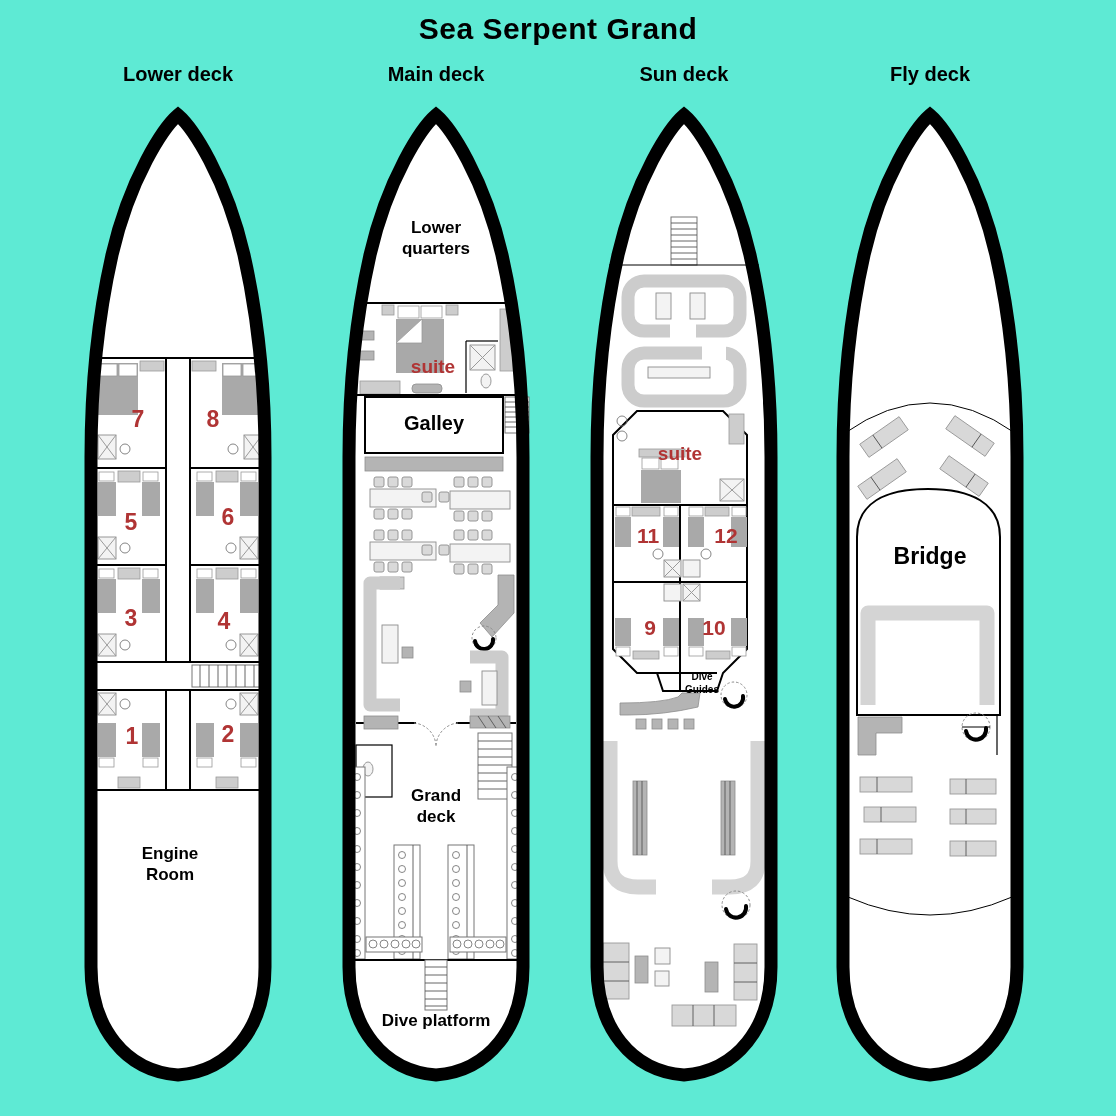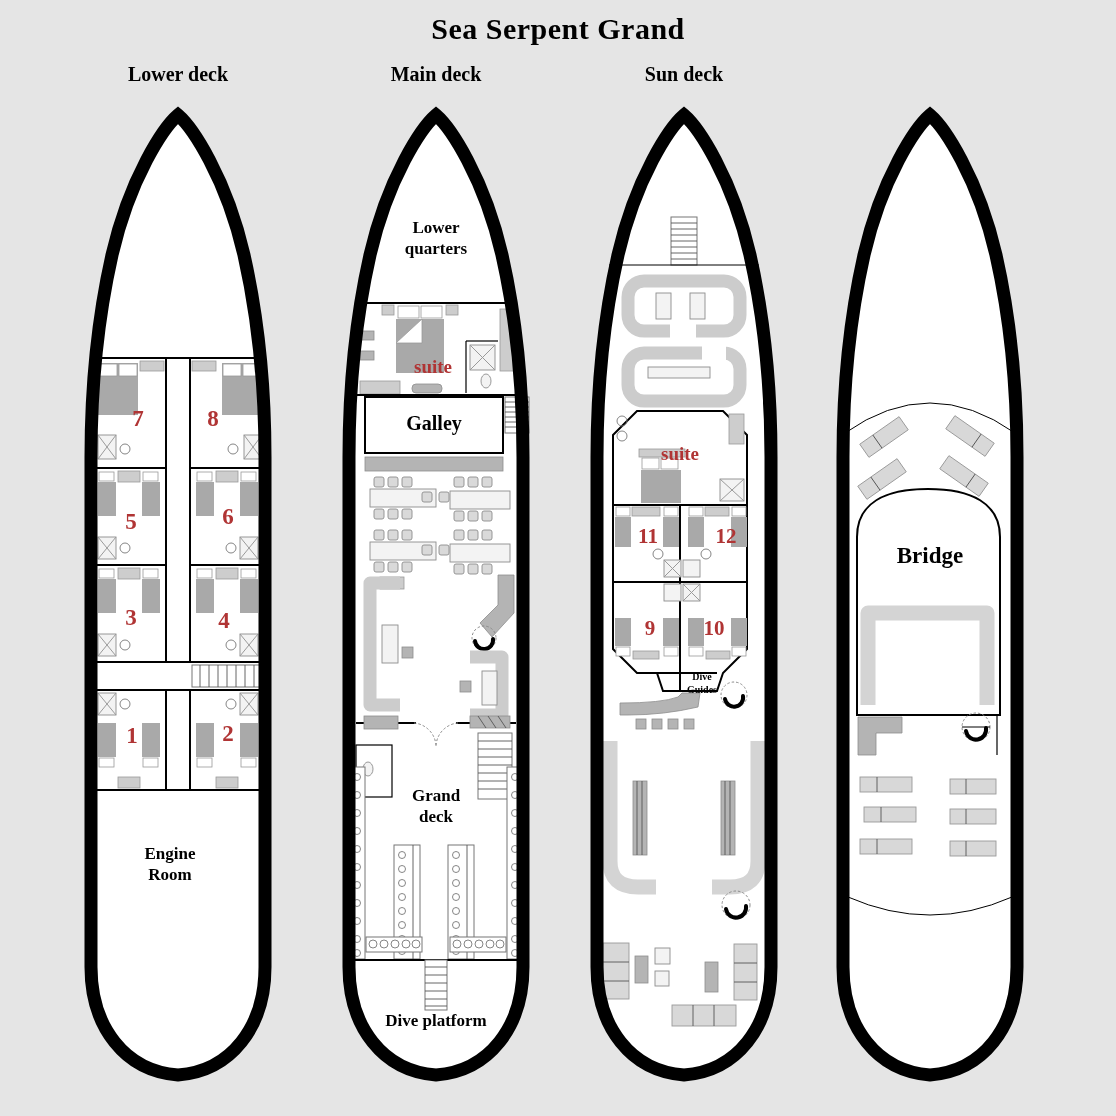--- a/index.html
+++ b/index.html
@@ -1,17 +1,17 @@
 <!DOCTYPE html>
 <html><head>
 <meta charset="utf-8">
 <style>
   html,body{margin:0;padding:0;background:#fff;}
-  .page{position:relative;width:1116px;height:1116px;background:#e5e5e5;overflow:hidden;
-        font-family:Liberation Serif, serif;}
+  .page{position:relative;width:1116px;height:1116px;background:#5eead4;overflow:hidden;
+        font-family:Liberation Sans, sans-serif;}
   .lbl{position:absolute;font-weight:bold;color:#000;text-align:center;line-height:1.25;}
   .red{color:#b03434;}
   .title{top:10px;left:0;width:1116px;font-size:30px;letter-spacing:0.5px;}
   .deckname{top:62px;width:200px;font-size:20px;}
   .deck{position:absolute;top:105px;width:200px;height:1000px;}
   .deck svg{position:absolute;left:0;top:0;}
   .num{position:absolute;font-weight:bold;color:#b03434;text-align:center;width:30px;font-size:23px;}
   .num2{position:absolute;font-weight:bold;color:#b03434;text-align:center;width:36px;font-size:21px;}
   
   .hullfill{fill:#fff;}
@@ -39,20 +39,21 @@
 </head>
 <body>
 
 <div class="page">
 
   <div class="lbl title">Sea Serpent Grand</div>
 
   <div class="lbl deckname" style="left:78px;">Lower deck</div>
   <div class="lbl deckname" style="left:336px;">Main deck</div>
   <div class="lbl deckname" style="left:584px;">Sun deck</div>
+  <div class="lbl deckname" style="left:830px;">Fly deck</div>
 
   <div class="deck" style="left:78px;">
     <svg viewBox="0 0 200 990" width="200" height="990">
       <path class="hullfill" d="M100,10 C86,22 52,72 34,150 C20,212 13,280 13,352 L13,862 C13,922 47,966 100,970 C153,966 187,922 187,862 L187,352 C187,280 180,212 166,150 C148,72 114,22 100,10 Z"></path>
       <g>
         <rect class="roomw" x="18" y="253" width="166" height="432"></rect>
         <line class="wall" x1="88" y1="253" x2="88" y2="557"></line>
           <line class="wall" x1="112" y1="253" x2="112" y2="557"></line>
         <line class="wall" x1="88" y1="585" x2="88" y2="685"></line>
           <line class="wall" x1="112" y1="585" x2="112" y2="685"></line>

